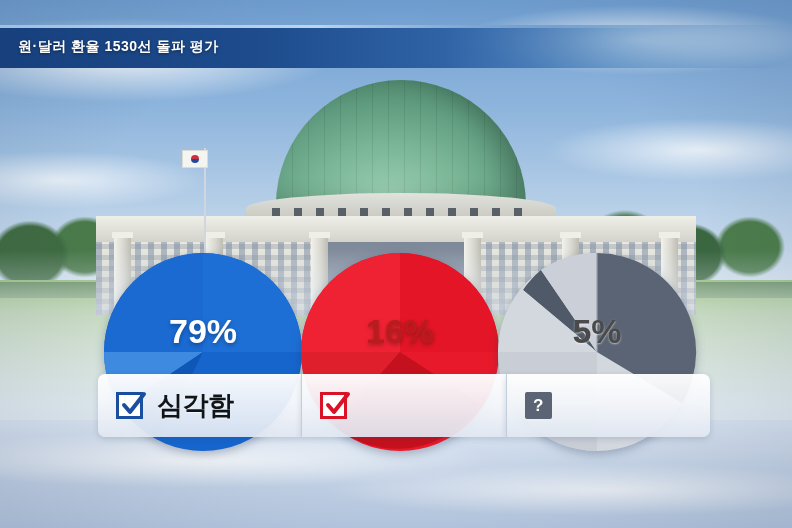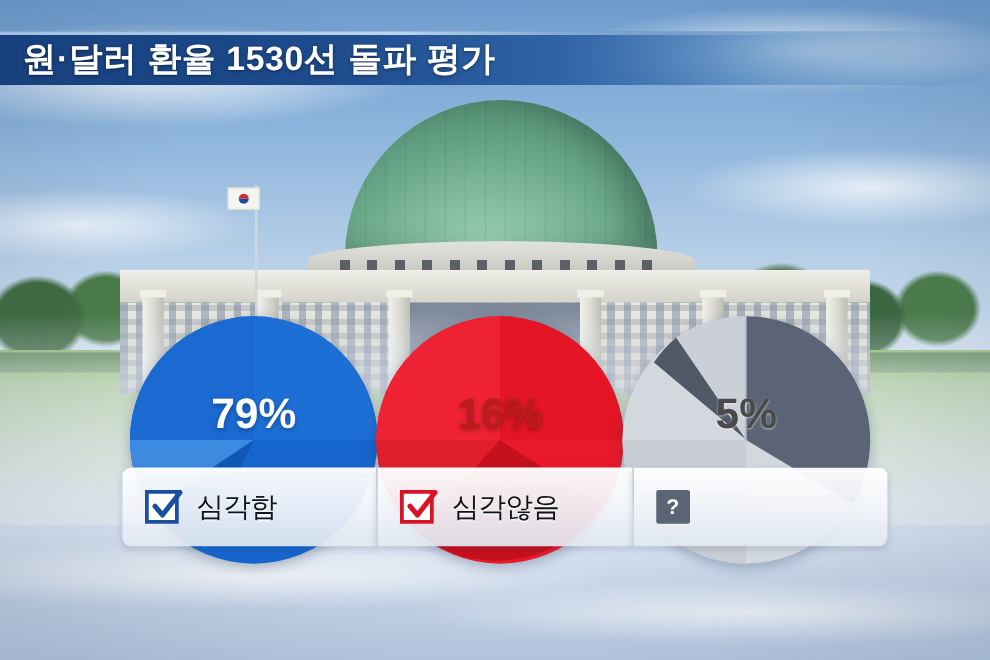--- a/index.html
+++ b/index.html
@@ -105,21 +105,21 @@
   .titlebar{
     position:absolute;left:0;top:25px;width:792px;height:43px;
     background:linear-gradient(90deg,#17407d 0%, #1d4b8c 32%, #2f63a6 56%, rgba(70,128,186,.55) 78%, rgba(110,160,205,0) 100%);
     display:flex;align-items:center;
   }
   .titlebar::before{
     content:"";position:absolute;left:0;top:0;width:100%;height:3px;
     background:linear-gradient(90deg,#9fc0e2 0%, #bcd4ec 40%, rgba(190,215,240,0) 85%);
   }
   .title-text{
-    margin-left:18px;color:#ffffff;font-size:27px;font-weight:bold;
+    margin-left:18px;color:#ffffff;font-size:14px;font-weight:bold;
     letter-spacing:.5px;text-shadow:0 1px 3px rgba(0,0,0,.45);
     white-space:nowrap;
   }
 
   
   .pies{position:absolute;left:0;top:0;width:792px;height:528px;}
   .pie{position:absolute;width:200px;height:200px;}
   .pie svg{position:absolute;left:0;top:0;width:200px;height:200px;
     filter:drop-shadow(0 3px 5px rgba(30,50,80,.30));}
   .pie-label{
@@ -147,21 +147,21 @@
   .lg-mark{
     width:27px;height:27px;margin-left:18px;flex:none;position:relative;
     display:flex;align-items:center;justify-content:center;
     font-size:17px;font-weight:bold;line-height:1;
     box-sizing:border-box;
   }
   .lg-mark.check{background:#ffffff;}
   .lg-mark.check svg{position:absolute;left:-1px;top:-5px;width:30px;height:30px;}
   .lg-mark.qmark{background:#5a6474;color:#ffffff;border-radius:2px;}
   .lg-text{
-    margin-left:14px;font-size:22px;font-weight:normal;color:#111418;
+    margin-left:14px;font-size:26px;font-weight:bold;color:#111418;
     letter-spacing:-.5px;white-space:nowrap;
     text-shadow:0 1px 1px rgba(255,255,255,.7);
   }
 </style>
 </head>
 <body>
 
 <div id="stage">
 
   <div class="photo">
@@ -254,21 +254,20 @@
       </span>
       <span class="lg-text">심각함</span>
     </div>
 
     <div class="lgbox">
       <span class="lg-mark check" style="border:3px solid #d91226;">
         <svg viewBox="0 0 30 30">
           <path d="M6 15 L12 22 L26 4" fill="none" stroke="#d91226" stroke-width="4" stroke-linecap="round" stroke-linejoin="round"></path>
         </svg>
       </span>
-      <span class="lg-text">심각않음</span>
     </div>
 
     <div class="lgbox">
       <span class="lg-mark qmark">?</span>
     </div>
 
   </div>
 
 </div>
 

